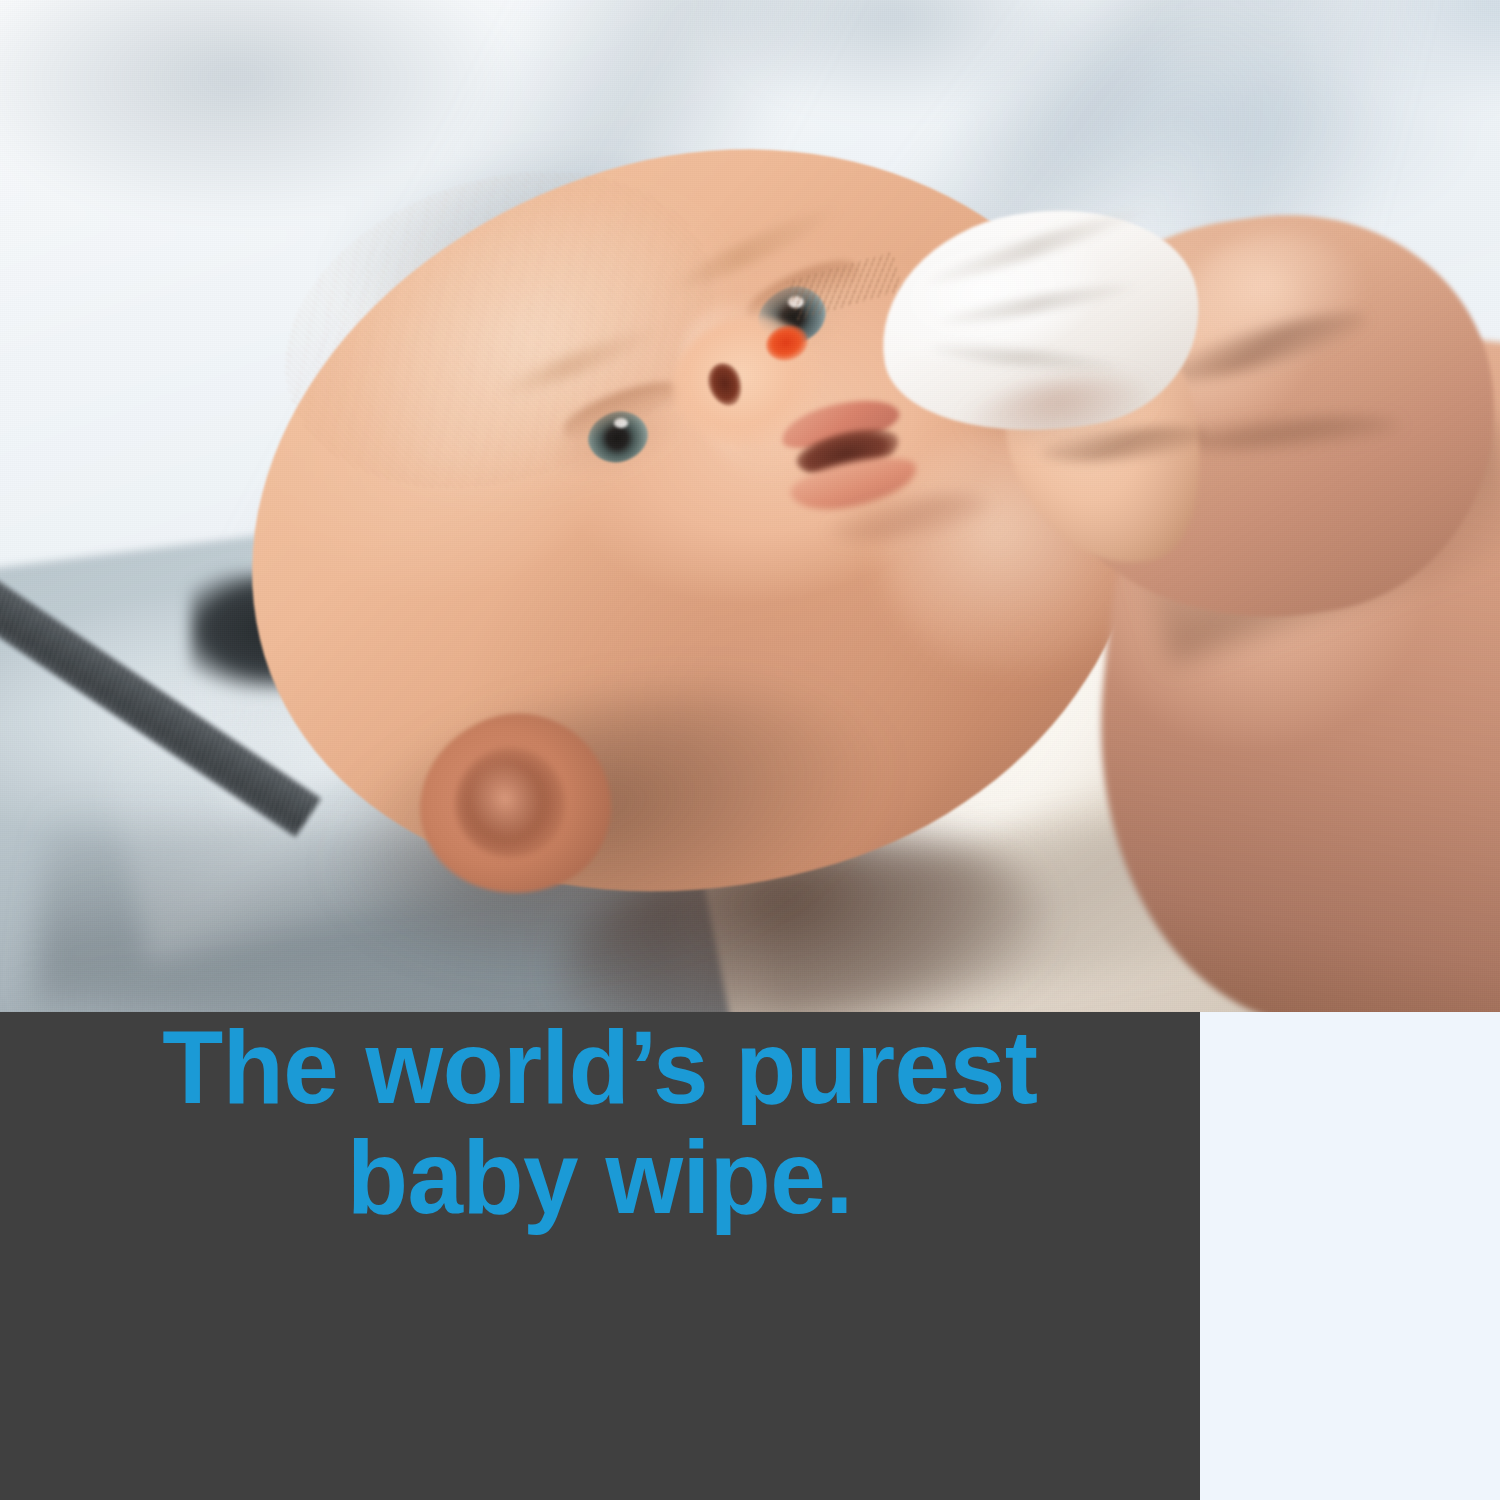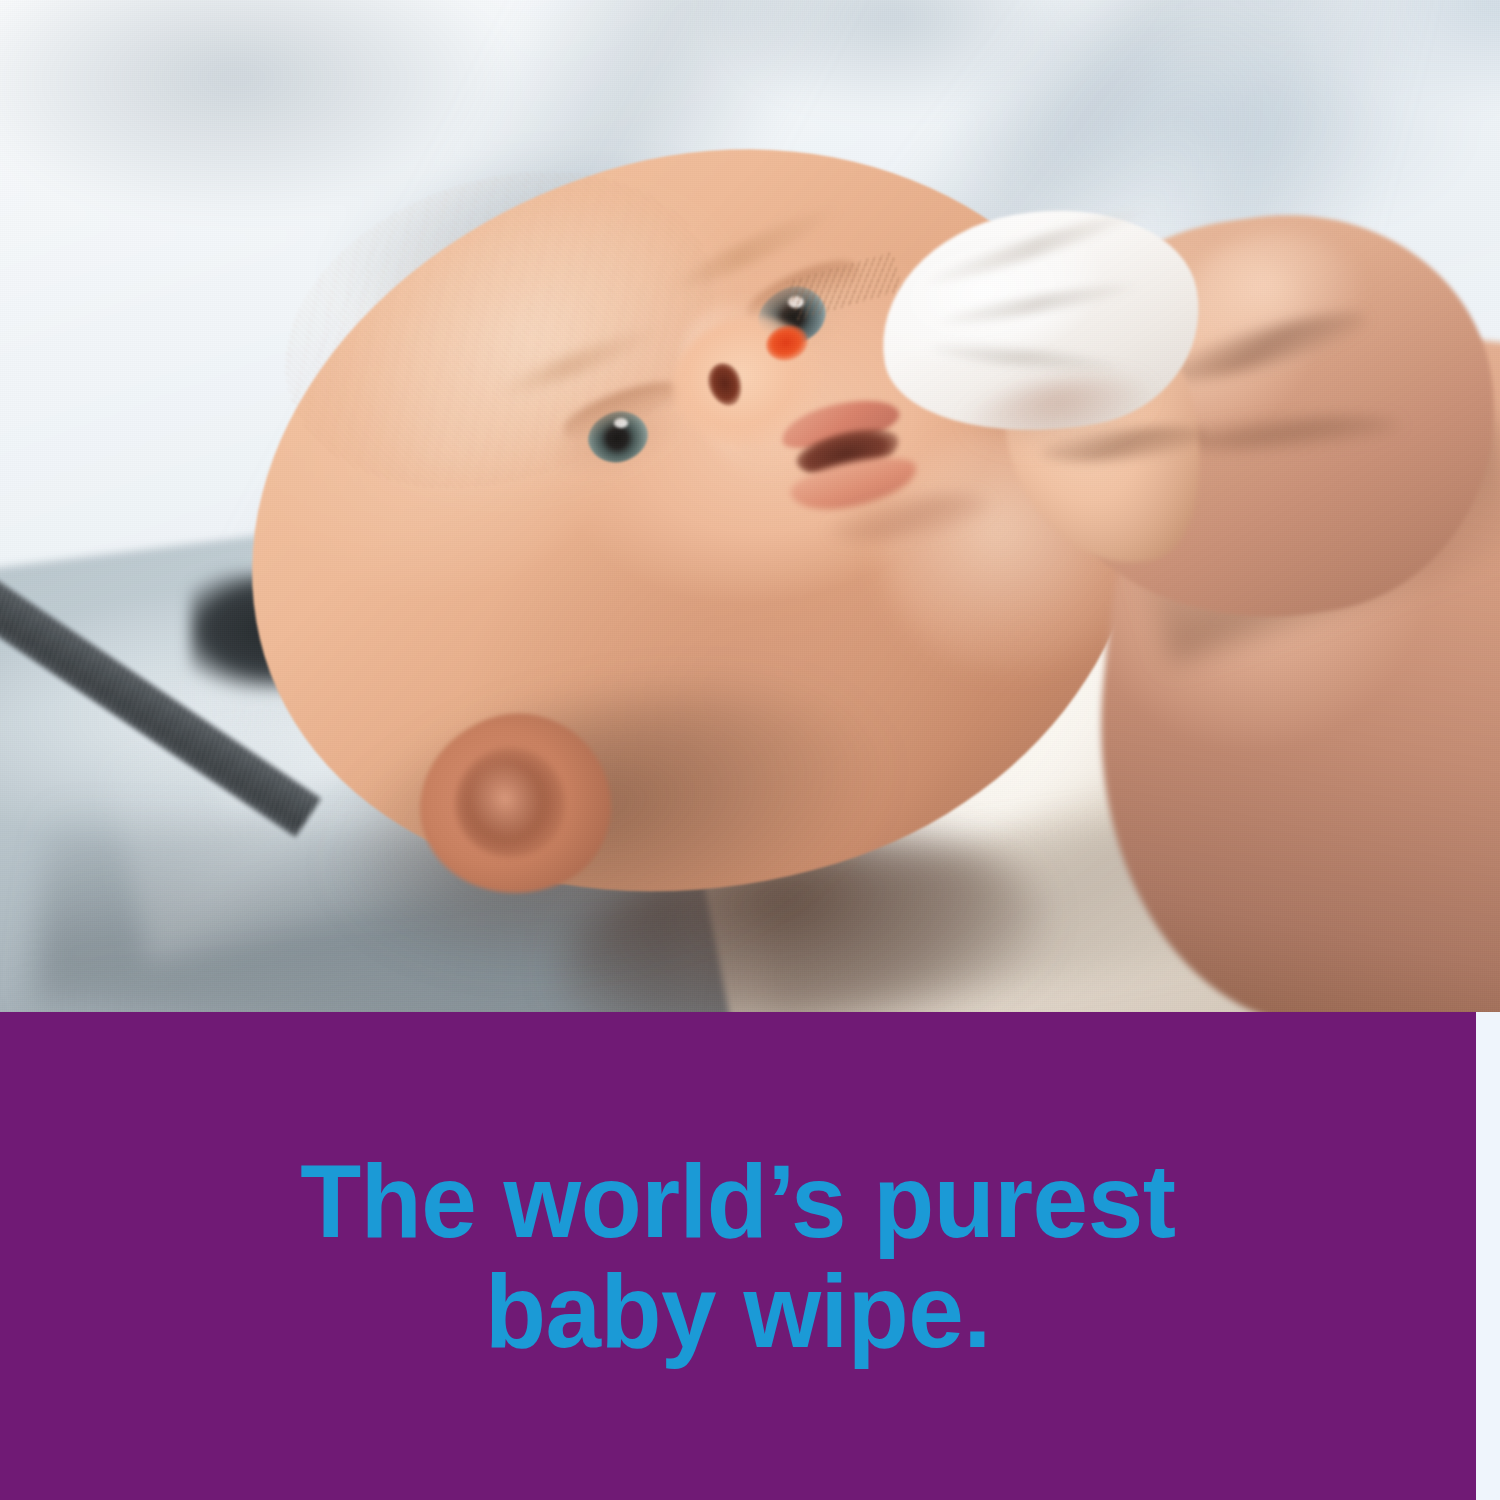--- a/index.html
+++ b/index.html
@@ -516,27 +516,26 @@
       repeating-linear-gradient(90deg, rgba(0,0,0,0.014) 0px, rgba(0,0,0,0.014) 1px, rgba(255,255,255,0.014) 1px, rgba(255,255,255,0.014) 2px);
     opacity: 0.6;
     pointer-events: none;
   }
 
   
   .caption-panel {
     position: absolute;
     left: 0;
     top: 1012px;
-    width: 1476px;
+    width: 1200px;
     height: 488px;
-    background: #701a75;
+    background: #404040;
     display: flex;
     flex-direction: column;
     align-items: center;
-    justify-content: center;
   }
   .headline {
     text-align: center;
     color: #1b9ad6;
     font-family: "Liberation Sans", sans-serif;
     font-weight: 700;
     font-size: 104px;
     line-height: 1.06;
     letter-spacing: -0.5px;
     margin: 0;

